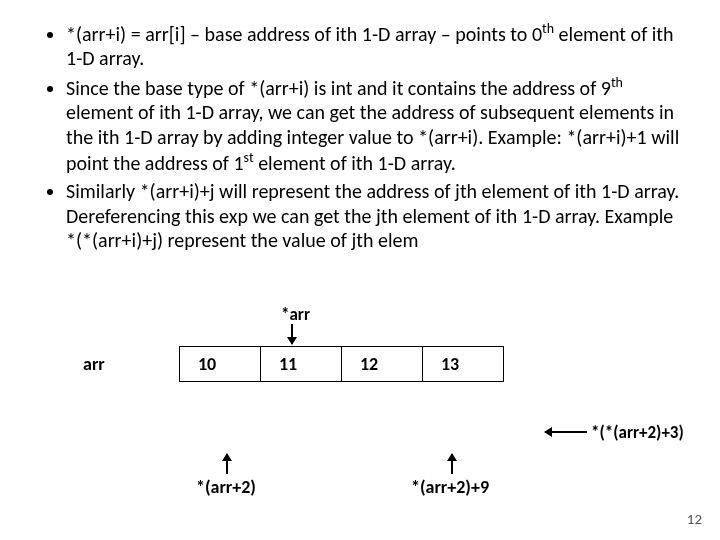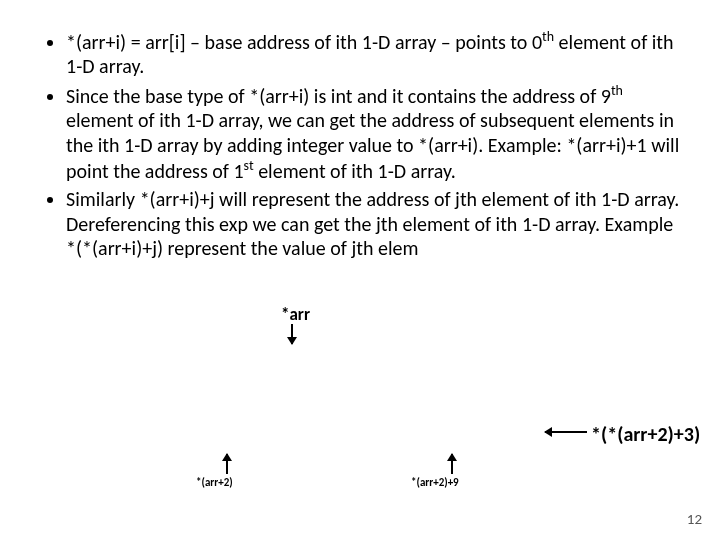--- a/index.html
+++ b/index.html
@@ -10,21 +10,21 @@
     background: #fff;
     font-family: Calibri, Arial, sans-serif;
     color: #000;
     position: relative;
   }
   .slide {
     position: relative;
     width: 720px;
     height: 540px;
     box-sizing: border-box;
-    padding: 28px 40px 0 40px;
+    padding: 20px 40px 0 40px;
   }
   ul.bullets {
     margin: 0;
     padding: 0 0 0 26px;
     list-style: disc;
   }
   ul.bullets li {
     font-size: 20px;
     line-height: 1.22;
     margin-bottom: 4px;
@@ -76,21 +76,21 @@
     border: none;
     padding: 6px 18px 6px 2px;
     font-weight: 600;
     text-align: left;
     width: 78px;
   }
   .side-label {
     position: absolute;
     left: 510px;
     top: 92px;
-    font-size: 20px;
+    font-size: 17px;
     font-weight: 600;
     white-space: nowrap;
   }
   .side-arrow {
     position: absolute;
     left: 464px;
     top: 101px;
     width: 42px;
     height: 2px;
     background: #000;
@@ -99,21 +99,21 @@
     content: "";
     position: absolute;
     left: -1px;
     top: -4px;
     border-top: 5px solid transparent;
     border-bottom: 5px solid transparent;
     border-right: 8px solid #000;
   }
   .below-label {
     position: absolute;
-    font-size: 11px;
+    font-size: 18px;
     font-weight: 600;
   }
   .below-arrow {
     position: absolute;
     width: 2px;
     height: 20px;
     background: #000;
   }
   .below-arrow::before {
     content: "";
@@ -146,20 +146,27 @@
     </li>
     <li>Similarly *(arr+i)+j will represent the address of jth element of ith 1-D array. Dereferencing this exp we can get the jth element of ith 1-D array. Example *(*(arr+i)+j) represent the value of jth elem</li>
   </ul>
 
   <div class="diagram">
     <div class="star-label">*arr</div>
     <div class="arrow-down"></div>
 
     <table class="arrtab">
       <tbody>
+          <tr>
+        <th class="rowlabel">arr</th>
+        <td>10</td>
+        <td>11</td>
+        <td>12</td>
+        <td>13</td>
+      </tr>
     </tbody>
       </table>
 
     <div class="side-arrow"></div>
     <div class="side-label">*(*(arr+2)+3)</div>
 
     <div class="below-arrow" style="left:145px; top:124px;"></div>
     <div class="below-label" style="left:115px; top:146px;">*(arr+2)</div>
 
     <div class="below-arrow" style="left:370px; top:124px;"></div>

